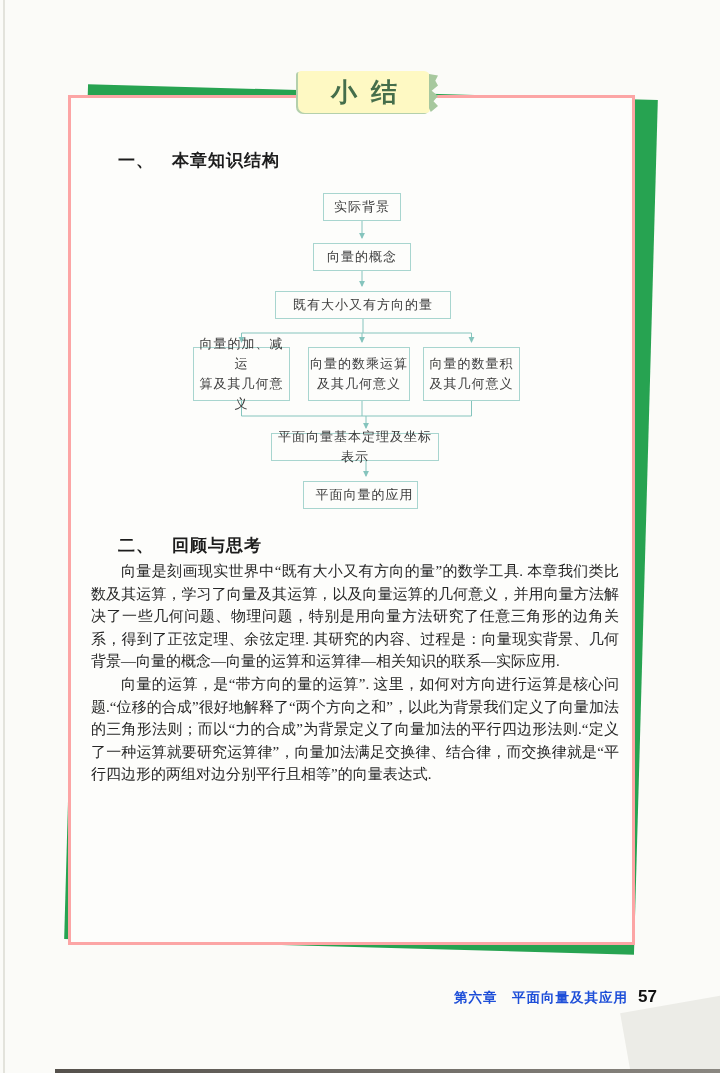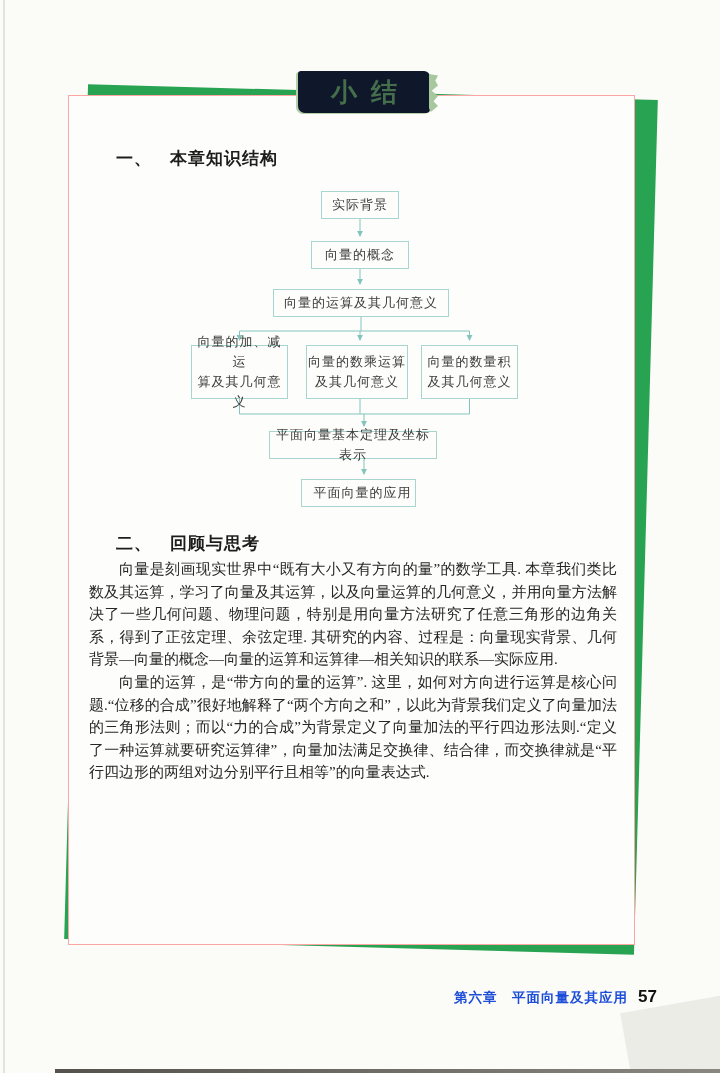--- a/index.html
+++ b/index.html
@@ -17,27 +17,27 @@
 
   
   .green-backdrop {
     position:absolute; left:76px; top:92px; width:570px; height:855px;
     background:#27a351; transform:rotate(1.6deg);
   }
 
   
   .card {
     position:absolute; left:68px; top:95px; width:567px; height:850px;
-    background:#fdfdfb; border:1px solid #fca5a5;
+    background:#fdfdfb; border:3px solid #fca5a5;
   }
 
   
   .banner {
     position:absolute; left:298px; top:71px; width:132px; height:42px;
-    background:#0f172a; border-radius:3px 6px 4px 7px;
+    background:#fef9c3; border-radius:3px 6px 4px 7px;
     display:flex; align-items:center; justify-content:center;
     font-size:26px; font-weight:bold; color:#456e4b;
     letter-spacing:14px; padding-left:14px;
     box-shadow:-2px 1px 0 #b4d0ab;
   }
   .banner-torn {
     position:absolute; left:429px; top:74px; width:9px; height:38px;
     background:#a7c89e;
     clip-path:polygon(0 0,100% 4%,70% 18%,100% 30%,30% 44%,100% 58%,50% 72%,100% 84%,20% 100%,0 90%);
   }
@@ -119,21 +119,21 @@
     </g>
   </svg>
 
   <div id="fc-a" class="fc-box">
     <span>实际背景</span>
   </div>
   <div id="fc-b" class="fc-box">
     <span>向量的概念</span>
   </div>
   <div id="fc-c" class="fc-box">
-    <span>向量的运算及其几何意义</span>
+    <span>既有大小又有方向的量</span>
   </div>
   <div id="fc-d" class="fc-box">
     <span>向量的加、减运
 算及其几何意义</span>
   </div>
   <div id="fc-e" class="fc-box">
     <span>向量的数乘运算
 及其几何意义</span>
   </div>
   <div id="fc-f" class="fc-box">

